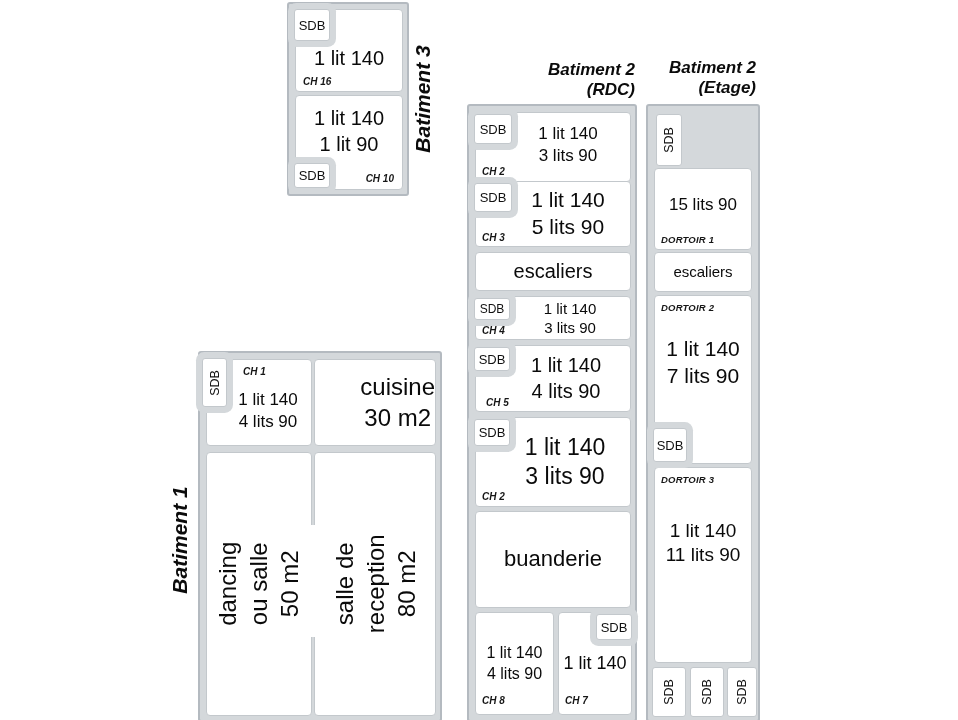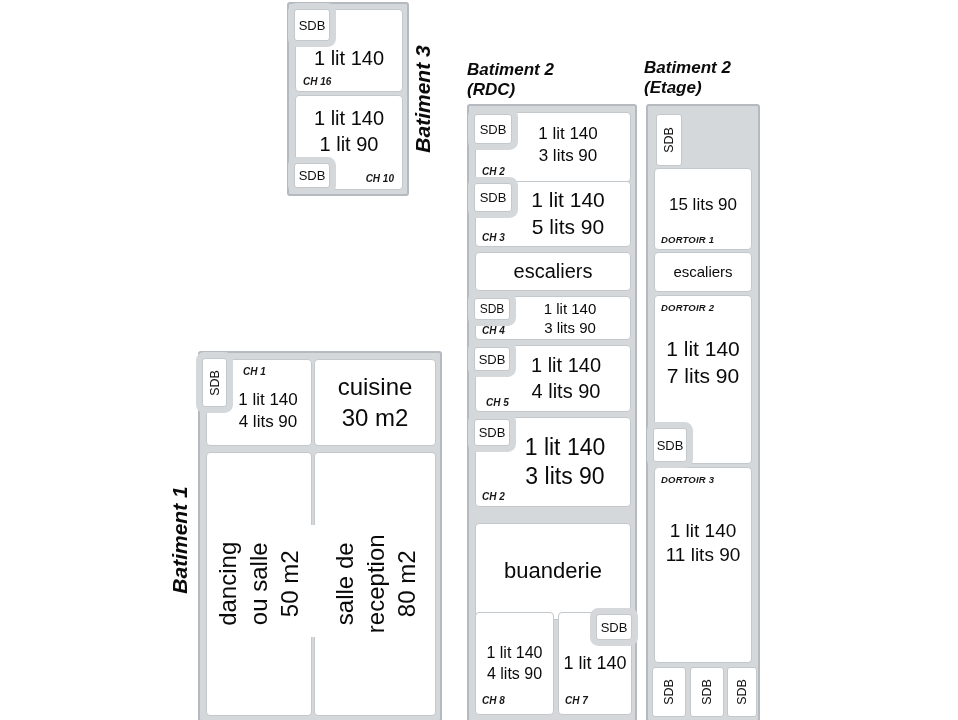--- a/index.html
+++ b/index.html
@@ -41,21 +41,21 @@
   }
   .sdb.ring{box-shadow:0 0 0 6px var(--wall);}
   .sdb.vert span{transform:rotate(-90deg);display:block;font-size:12.5px;}
   .rot{transform:rotate(-90deg);white-space:pre-line;text-align:center;line-height:1.3;}
   .side-label{
     position:absolute;font-style:italic;font-weight:600;font-size:21px;
     text-align:center;transform:rotate(-90deg);white-space:nowrap;color:#0b0b0b;
   }
   .col-header{
     position:absolute;font-style:italic;font-weight:bold;font-size:17px;
-    line-height:1.18;text-align:left;white-space:pre-line;color:#0b0b0b;
+    line-height:1.18;text-align:right;white-space:pre-line;color:#0b0b0b;
   }
   .door{position:absolute;background:#ffffff;}
 </style>
 </head>
 <body>
 
 <div class="page">
 
   <div class="side-label" style="left:363px;top:87px;width:120px;">Batiment 3</div>
 
@@ -78,21 +78,21 @@
   </div>
 
   <div class="side-label" style="left:120px;top:528px;width:120px;">Batiment 1</div>
 
   <div class="bldg" style="left:198px;top:351px;width:240px;height:367px;">
     <div class="room" style="left:6px;top:6px;width:104px;height:85px;">
       <div class="beds" style="font-size:17px;padding-left:18px;padding-top:16px;">1 lit 140
 4 lits 90</div>
       <div class="rlabel" style="left:36px;top:6px;">CH 1</div>
     </div>
-    <div class="room" style="left:114px;top:6px;width:120px;height:85px;">
+    <div class="room" style="left:114px;top:6px;width:120px;height:85px;justify-content:flex-end;">
       <div class="beds" style="font-size:24px;">cuisine
 30 m2</div>
     </div>
     <div class="room" style="left:6px;top:99px;width:104px;height:262px;">
       <div class="rot beds" style="font-size:24px;">dancing ou salle
 50 m2</div>
     </div>
     <div class="room" style="left:114px;top:99px;width:120px;height:262px;">
       <div class="rot beds" style="font-size:24px;">salle de
 reception
@@ -129,21 +129,21 @@
     <div class="room" style="left:6px;top:239px;width:154px;height:65px;">
       <div class="beds" style="font-size:20px;padding-left:26px;">1 lit 140
 4 lits 90</div>
       <div class="rlabel" style="left:10px;bottom:3px;">CH 5</div>
     </div>
     <div class="room" style="left:6px;top:311px;width:154px;height:88px;">
       <div class="beds" style="font-size:23px;padding-left:24px;">1 lit 140
 3 lits 90</div>
       <div class="rlabel" style="left:6px;bottom:4px;">CH 2</div>
     </div>
-    <div class="room" style="left:6px;top:417px;width:154px;height:95px;">
+    <div class="room" style="left:6px;top:405px;width:154px;height:95px;">
       <div class="beds" style="font-size:22px;">buanderie</div>
     </div>
     <div class="room" style="left:6px;top:506px;width:77px;height:101px;">
       <div class="beds" style="font-size:16px;">1 lit 140
 4 lits 90</div>
       <div class="rlabel" style="left:6px;bottom:8px;">CH 8</div>
     </div>
     <div class="room" style="left:89px;top:506px;width:72px;height:101px;">
       <div class="beds" style="font-size:18px;">1 lit 140</div>
       <div class="rlabel" style="left:6px;bottom:8px;">CH 7</div>

